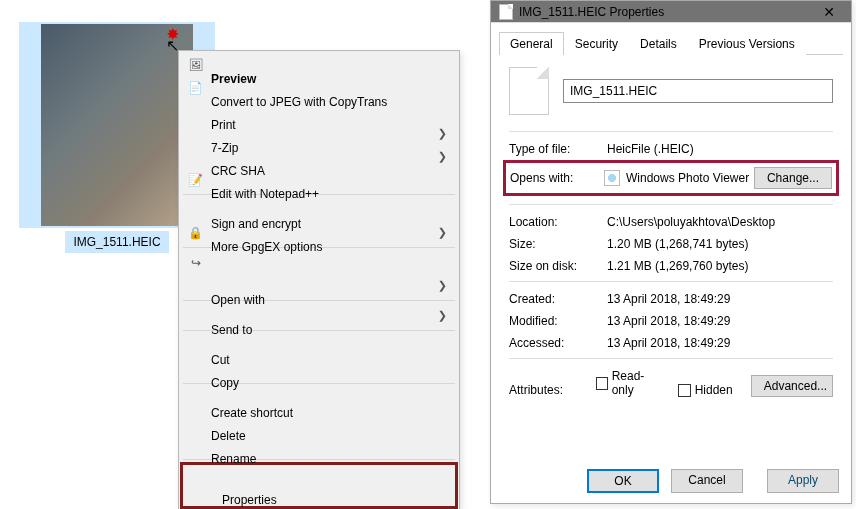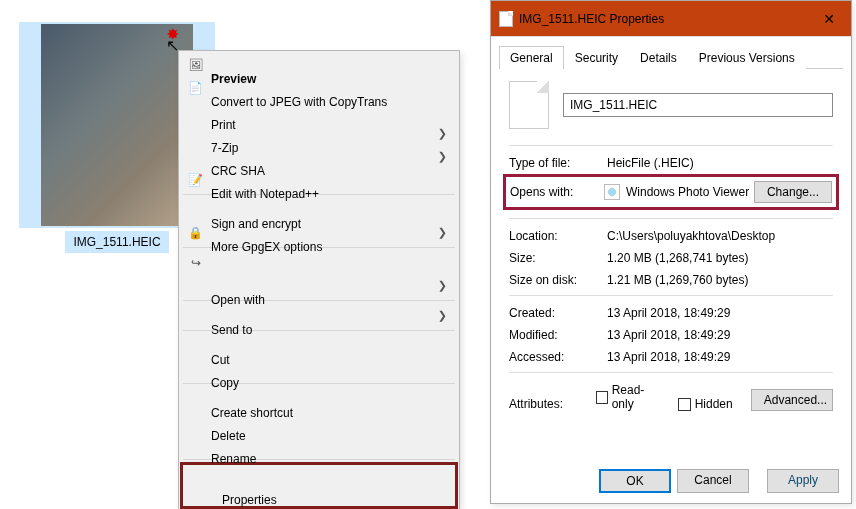--- a/index.html
+++ b/index.html
@@ -105,22 +105,22 @@
     position: absolute;
     left: 490px;
     top: 0;
     width: 362px;
     height: 504px;
     background: #fff;
     border: 1px solid #aaa;
     box-shadow: 2px 2px 6px rgba(0,0,0,0.1);
   }
   .titlebar {
-    height: 36px;
-    background: #c2410c;
+    height: 22px;
+    background: #737373;
     border-bottom: 1px solid #ddd;
     display: flex;
     align-items: center;
     padding-left: 8px;
     font-size: 12px;
   }
   .titlebar .tico {
     width: 14px;
     height: 16px;
     background: #fff;
@@ -231,21 +231,21 @@
     border: 1px solid #333;
     background: #fff;
   }
   .spacer { flex: 1; }
 
   .btnbar {
     position: absolute;
     bottom: 10px;
     right: 12px;
     display: flex;
-    gap: 6px;
+    gap: 12px;
   }
 </style>
 </head>
 <body>
 
 <div class="file-area">
   <div class="file-thumb-wrap">
     <div class="file-thumb"></div>
   </div>
   <br>

